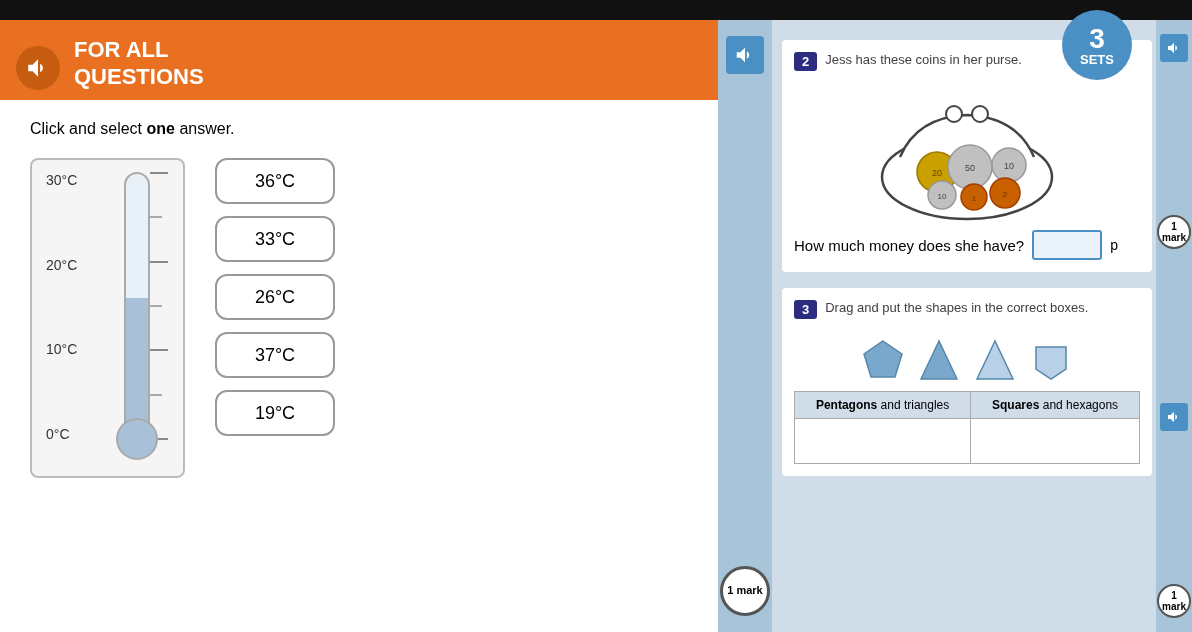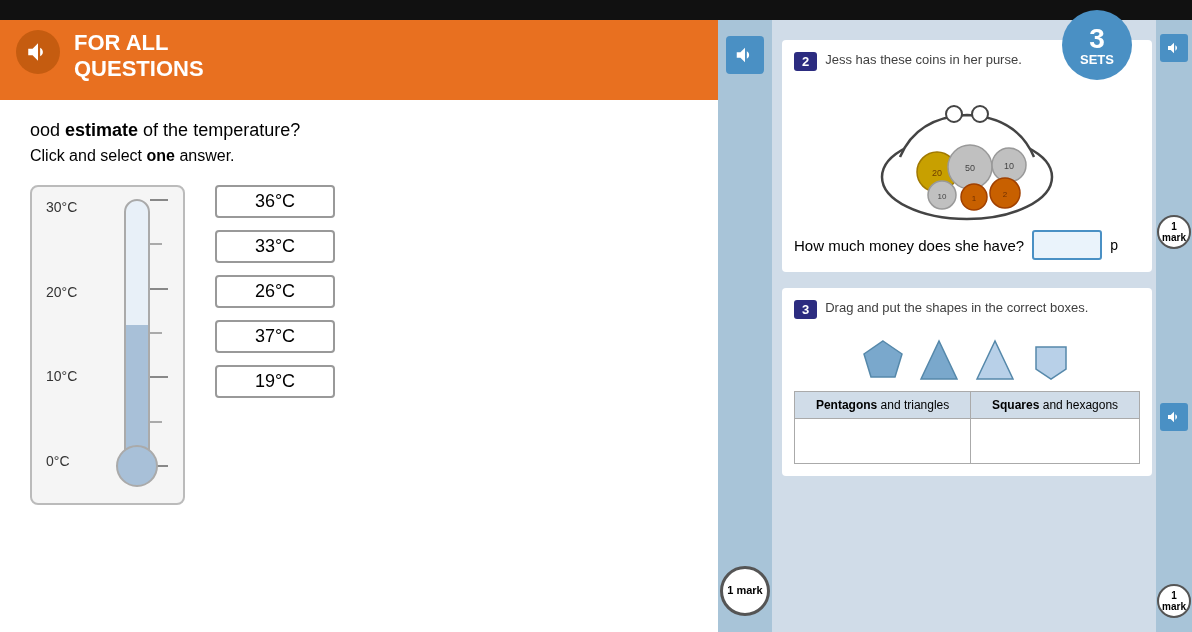--- a/index.html
+++ b/index.html
@@ -31,21 +31,21 @@
       position: relative;
       padding: 0;
       display: flex;
       flex-direction: column;
     }
 
     .orange-banner {
       background: #e87020;
       color: #fff;
       display: flex;
-      align-items: flex-start;
+      align-items: flex-end;
       padding: 10px 16px;
       gap: 14px;
       min-height: 80px;
     }
 
     .speaker-icon-orange {
       width: 44px;
       height: 44px;
       background: #c55c10;
       border-radius: 50%;
@@ -96,23 +96,23 @@
     
     .answer-options {
       display: flex;
       flex-direction: column;
       gap: 12px;
       margin-top: 0;
     }
 
     .answer-btn {
       width: 120px;
-      height: 33px;
+      height: 46px;
       border: 2px solid #999;
-      border-radius: 4px;
+      border-radius: 12px;
       background: #fff;
       font-size: 18px;
       cursor: pointer;
       display: flex;
       align-items: center;
       justify-content: center;
     }
 
     
     .left-side-strip {
@@ -307,23 +307,20 @@
       </div>
       <div>
         <div style="font-size:22px;font-weight:bold;line-height:1.2;">
           <span>FOR ALL</span><br>
           <span>QUESTIONS</span>
         </div>
       </div>
     </div>
 
     <div class="question-area">
-      <div class="question-text">
-        ood <strong>estimate</strong> of the temperature?
-      </div>
       <div class="question-instruction">
         Click and select <strong>one</strong> answer.
       </div>
 
       <div class="q-content">
 
         <div class="thermo-box">
 
           <div style="position:absolute;left:14px;top:12px;display:flex;flex-direction:column;height:270px;justify-content:space-between;">
             <span style="font-size:14px;color:#333;">30°C</span>

